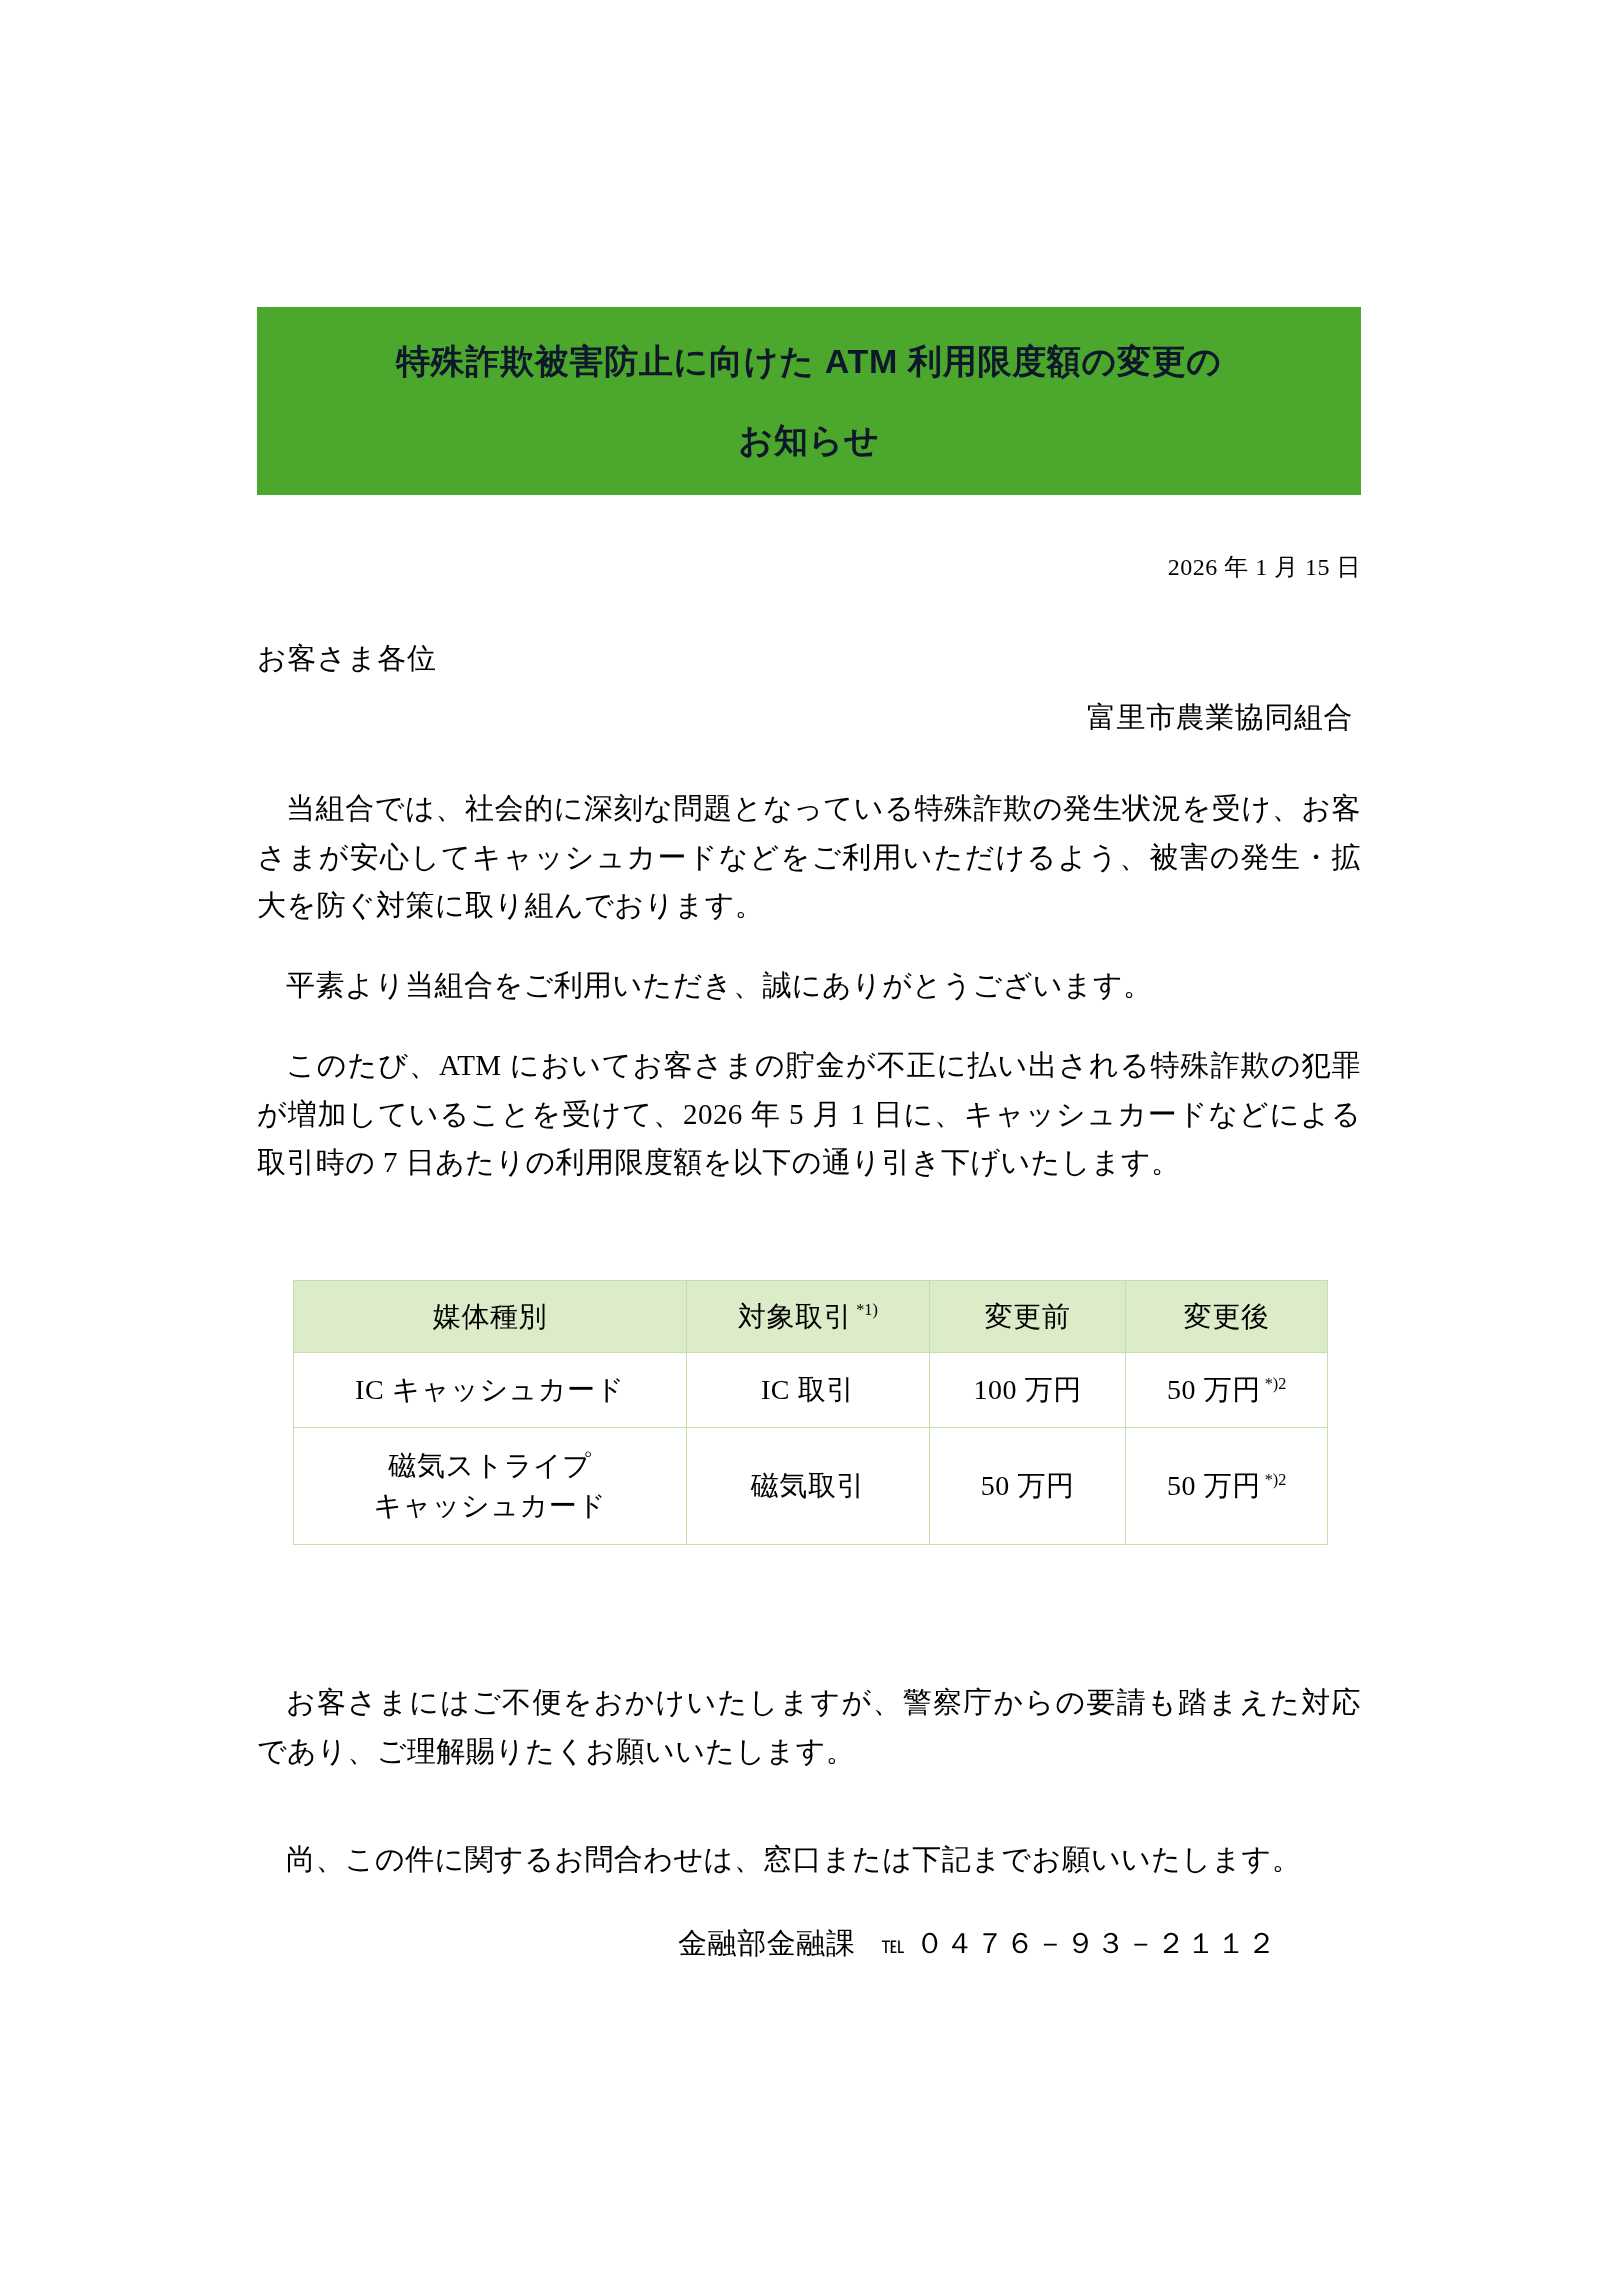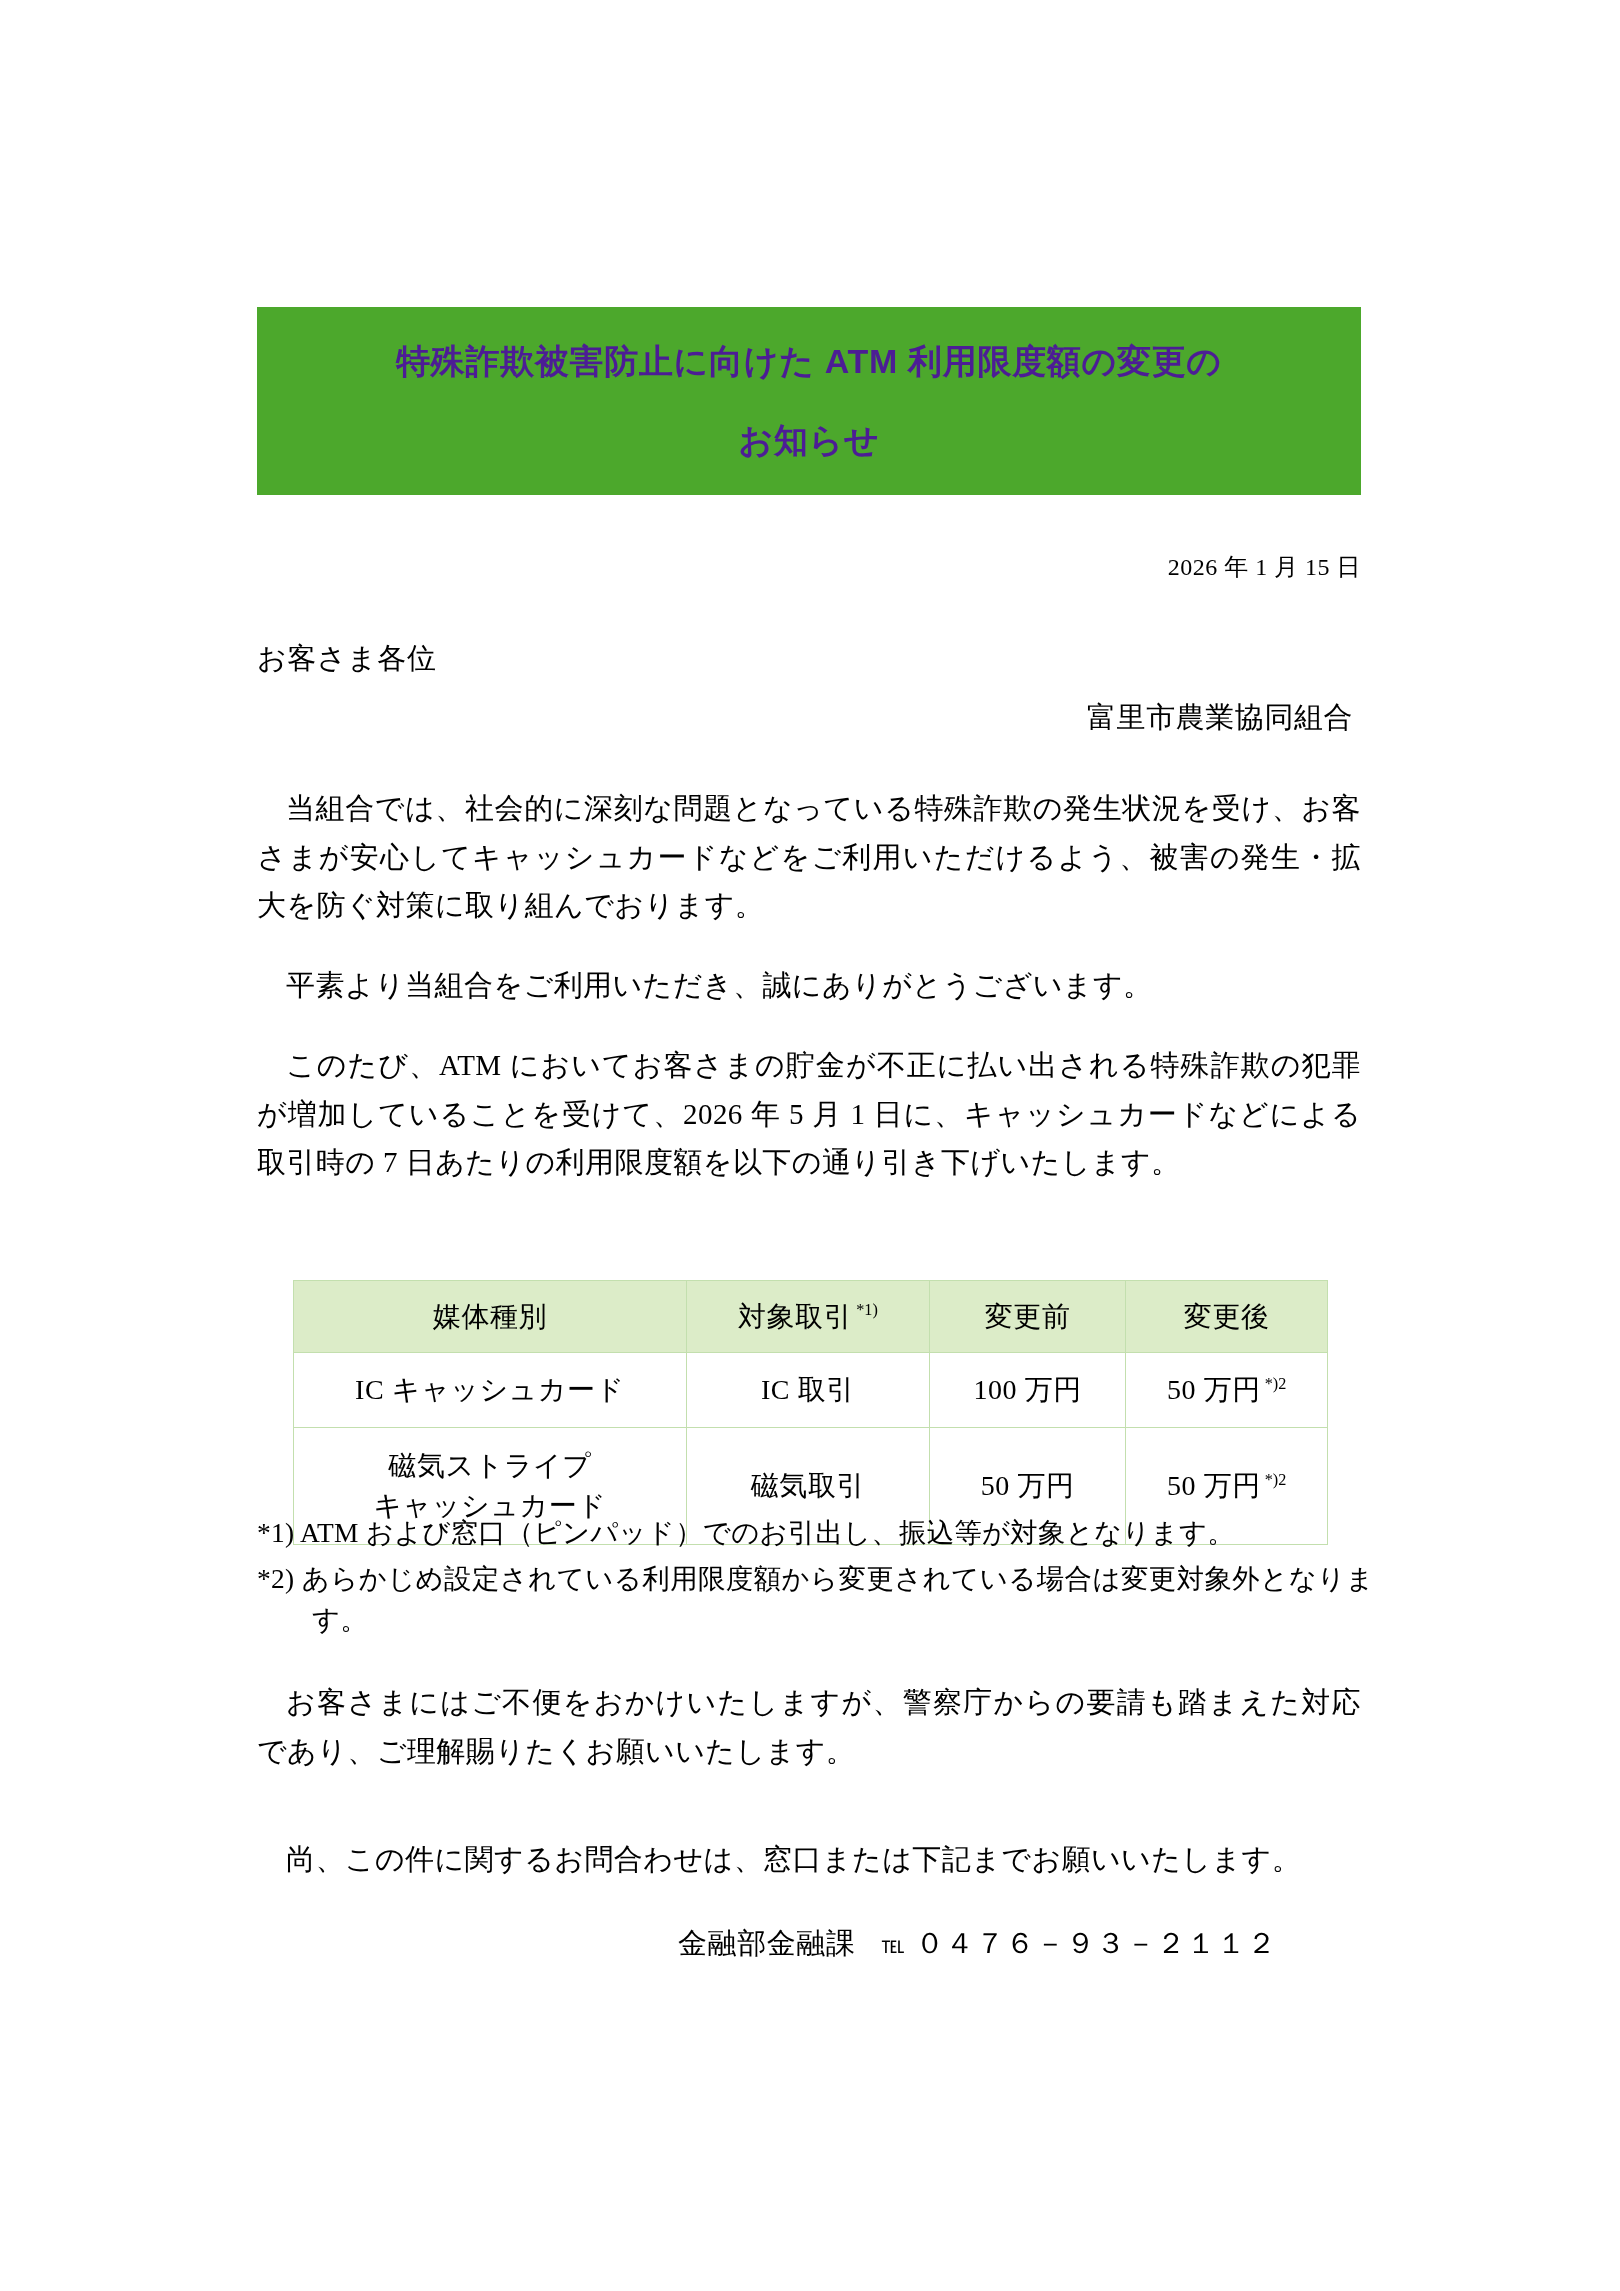--- a/index.html
+++ b/index.html
@@ -28,21 +28,21 @@
     width: 1104px;
     height: 188px;
     background: #4ca82c;
     box-sizing: border-box;
     display: flex;
     flex-direction: column;
     align-items: center;
     justify-content: center;
   }
   .title-line {
-    color: #4c1d95;
+    color: #0f172a;
     font-family: "Liberation Sans", "DejaVu Sans", sans-serif;
     font-weight: bold;
     font-size: 34px;
     letter-spacing: 0.02em;
     line-height: 1.05;
     text-align: left;
     white-space: nowrap;
   }
   .title-line.second {
     margin-top: 43px;
@@ -242,24 +242,20 @@
             <div>キャッシュカード</div>
           </td>
           <td>磁気取引</td>
           <td>50 万円</td>
           <td><span>50 万円</span><sup class="fn">*)2</sup></td>
         </tr>
       </tbody>
     </table>
   </div>
 
-  <div class="footnotes">
-    <p class="footnote">*1) ATM および窓口（ピンパッド）でのお引出し、振込等が対象となります。</p>
-    <p class="footnote">*2) あらかじめ設定されている利用限度額から変更されている場合は変更対象外となります。</p>
-  </div>
 
   <div class="closing-block">
     <p class="para">お客さまにはご不便をおかけいたしますが、警察庁からの要請も踏まえた対応であり、ご理解賜りたくお願いいたします。</p>
   </div>
 
   <div class="final-note">
     <p class="para">尚、この件に関するお問合わせは、窓口または下記までお願いいたします。</p>
   </div>
 
   <div class="contact"><span>金融部金融課</span><span class="tel-mark">℡</span><span class="tel-number">０４７６－９３－２１１２</span></div>

